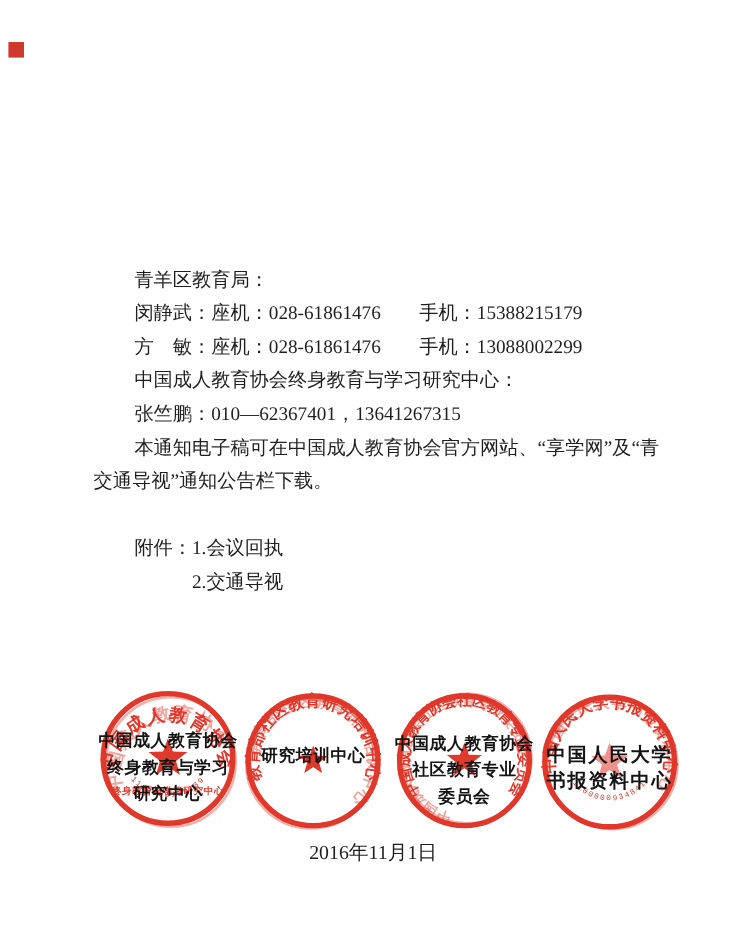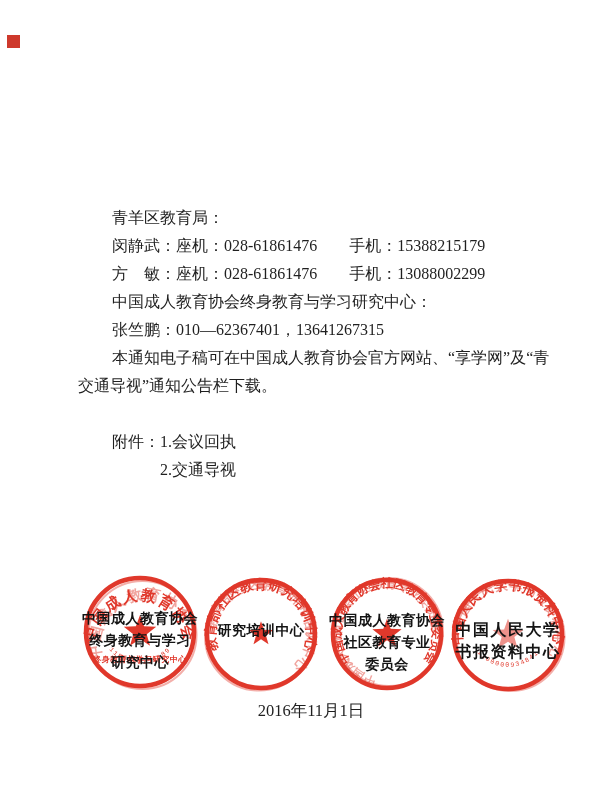--- a/index.html
+++ b/index.html
@@ -2,21 +2,21 @@
 <html><head>
 <meta charset="utf-8">
 <style>
   html,body{margin:0;padding:0;}
   body{
     width:610px;height:791px;position:relative;background:#ffffff;
     font-family:"Liberation Serif","DejaVu Serif",serif;
     color:#1f1f1f;overflow:hidden;
   }
   .corner-mark{position:absolute;left:7px;top:35px;width:13px;height:13px;background:#ce392c;}
-  .text-block{position:absolute;left:78px;top:204px;width:470px;font-size:16px;line-height:28px;}
+  .text-block{position:absolute;left:78px;top:220px;width:470px;font-size:16px;line-height:28px;}
   .line{white-space:pre;}
   .ind{padding-left:34px;}
   .attach-gap{height:28px;}
   .attach-item{padding-left:82px;}
   .date-line{position:absolute;left:0;top:700px;width:610px;text-align:center;font-size:16.5px;padding-left:6px;}
 
   .seal{position:absolute;width:116px;height:116px;}
   .seal svg{position:absolute;left:0;top:0;}
   .seal-1{left:82px;top:574px;}
   .seal-2{left:203px;top:576px;}

